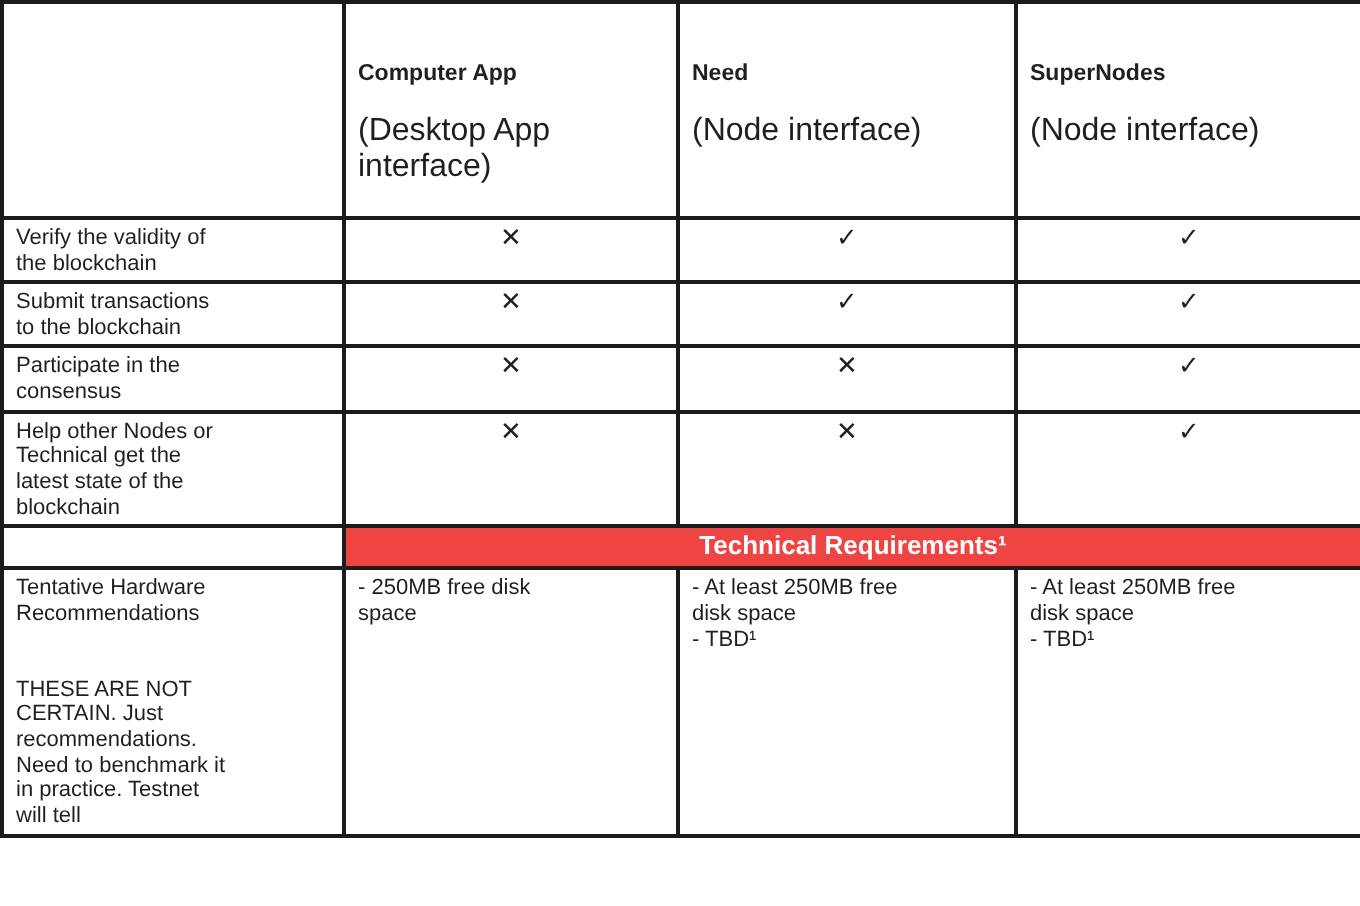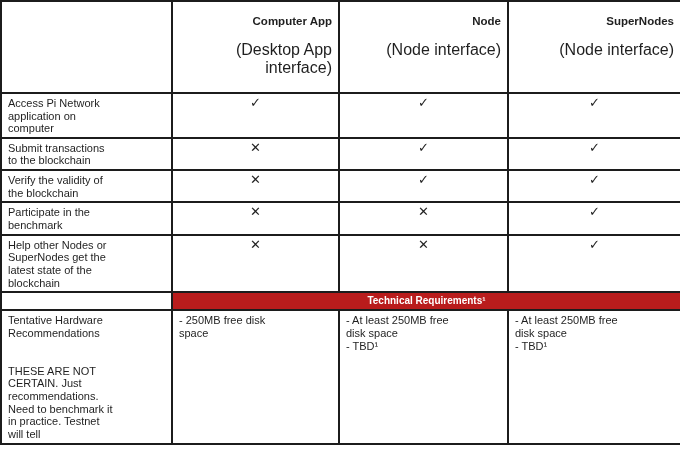--- a/index.html
+++ b/index.html
@@ -20,44 +20,44 @@
   td {
     border: 2px solid #1c1c1c;
     vertical-align: top;
     padding: 3px 6px 2px 6px;
     font-size: 11px;
     line-height: 1.15;
     white-space: pre-line;
     overflow: hidden;
   }
   .hdr {
-    text-align: right;
-    padding-top: 0;
+    text-align: left;
+    padding-top: 16px;
   }
   .col-title {
     font-weight: bold;
     font-size: 11.5px;
   }
   .col-sub {
     font-size: 16px;
   }
   .label-cell {
     text-align: left;
   }
   .mark-cell {
     text-align: center;
     font-size: 13px;
     padding-top: 2px;
   }
   .banner-cell {
-    background: #b91c1c;
+    background: #ef4444;
     color: #ffffff;
     font-weight: bold;
     text-align: center;
-    font-size: 10px;
+    font-size: 13px;
     padding-top: 2px;
     padding-bottom: 2px;
   }
   .req-cell {
     text-align: left;
   }
   tr.r-header   { height: 41px; }
   tr.r-feat3    { height: 41px; }
   tr.r-feat2    { height: 29px; }
   tr.r-feat4    { height: 53px; }
@@ -77,66 +77,58 @@
 
   <tbody>
       <tr class="r-header">
     <td class="label-cell"></td>
     <td class="hdr">
       <div class="col-title">Computer App</div>
       <div class="col-sub">(Desktop App
 interface)</div>
     </td>
     <td class="hdr">
-      <div class="col-title">Node</div>
+      <div class="col-title">Need</div>
       <div class="col-sub">(Node interface)</div>
     </td>
     <td class="hdr">
       <div class="col-title">SuperNodes</div>
       <div class="col-sub">(Node interface)</div>
     </td>
   </tr>
 
-  <tr class="r-feat3">
-    <td class="label-cell">Access Pi Network
-application on
-computer</td>
-    <td class="mark-cell">✓</td>
+
+  <tr class="r-feat2">
+    <td class="label-cell">Verify the validity of
+the blockchain</td>
+    <td class="mark-cell">✕</td>
     <td class="mark-cell">✓</td>
     <td class="mark-cell">✓</td>
   </tr>
 
   <tr class="r-feat2">
     <td class="label-cell">Submit transactions
 to the blockchain</td>
     <td class="mark-cell">✕</td>
     <td class="mark-cell">✓</td>
     <td class="mark-cell">✓</td>
   </tr>
 
-  <tr class="r-feat2">
-    <td class="label-cell">Verify the validity of
-the blockchain</td>
-    <td class="mark-cell">✕</td>
-    <td class="mark-cell">✓</td>
-    <td class="mark-cell">✓</td>
-  </tr>
-
 
   <tr class="r-feat2">
     <td class="label-cell">Participate in the
-benchmark</td>
+consensus</td>
     <td class="mark-cell">✕</td>
     <td class="mark-cell">✕</td>
     <td class="mark-cell">✓</td>
   </tr>
 
   <tr class="r-feat4">
     <td class="label-cell">Help other Nodes or
-SuperNodes get the
+Technical get the
 latest state of the
 blockchain</td>
     <td class="mark-cell">✕</td>
     <td class="mark-cell">✕</td>
     <td class="mark-cell">✓</td>
   </tr>
 
   <tr class="r-banner">
     <td class="label-cell"></td>
     <td class="banner-cell" colspan="3">Technical Requirements¹</td>

